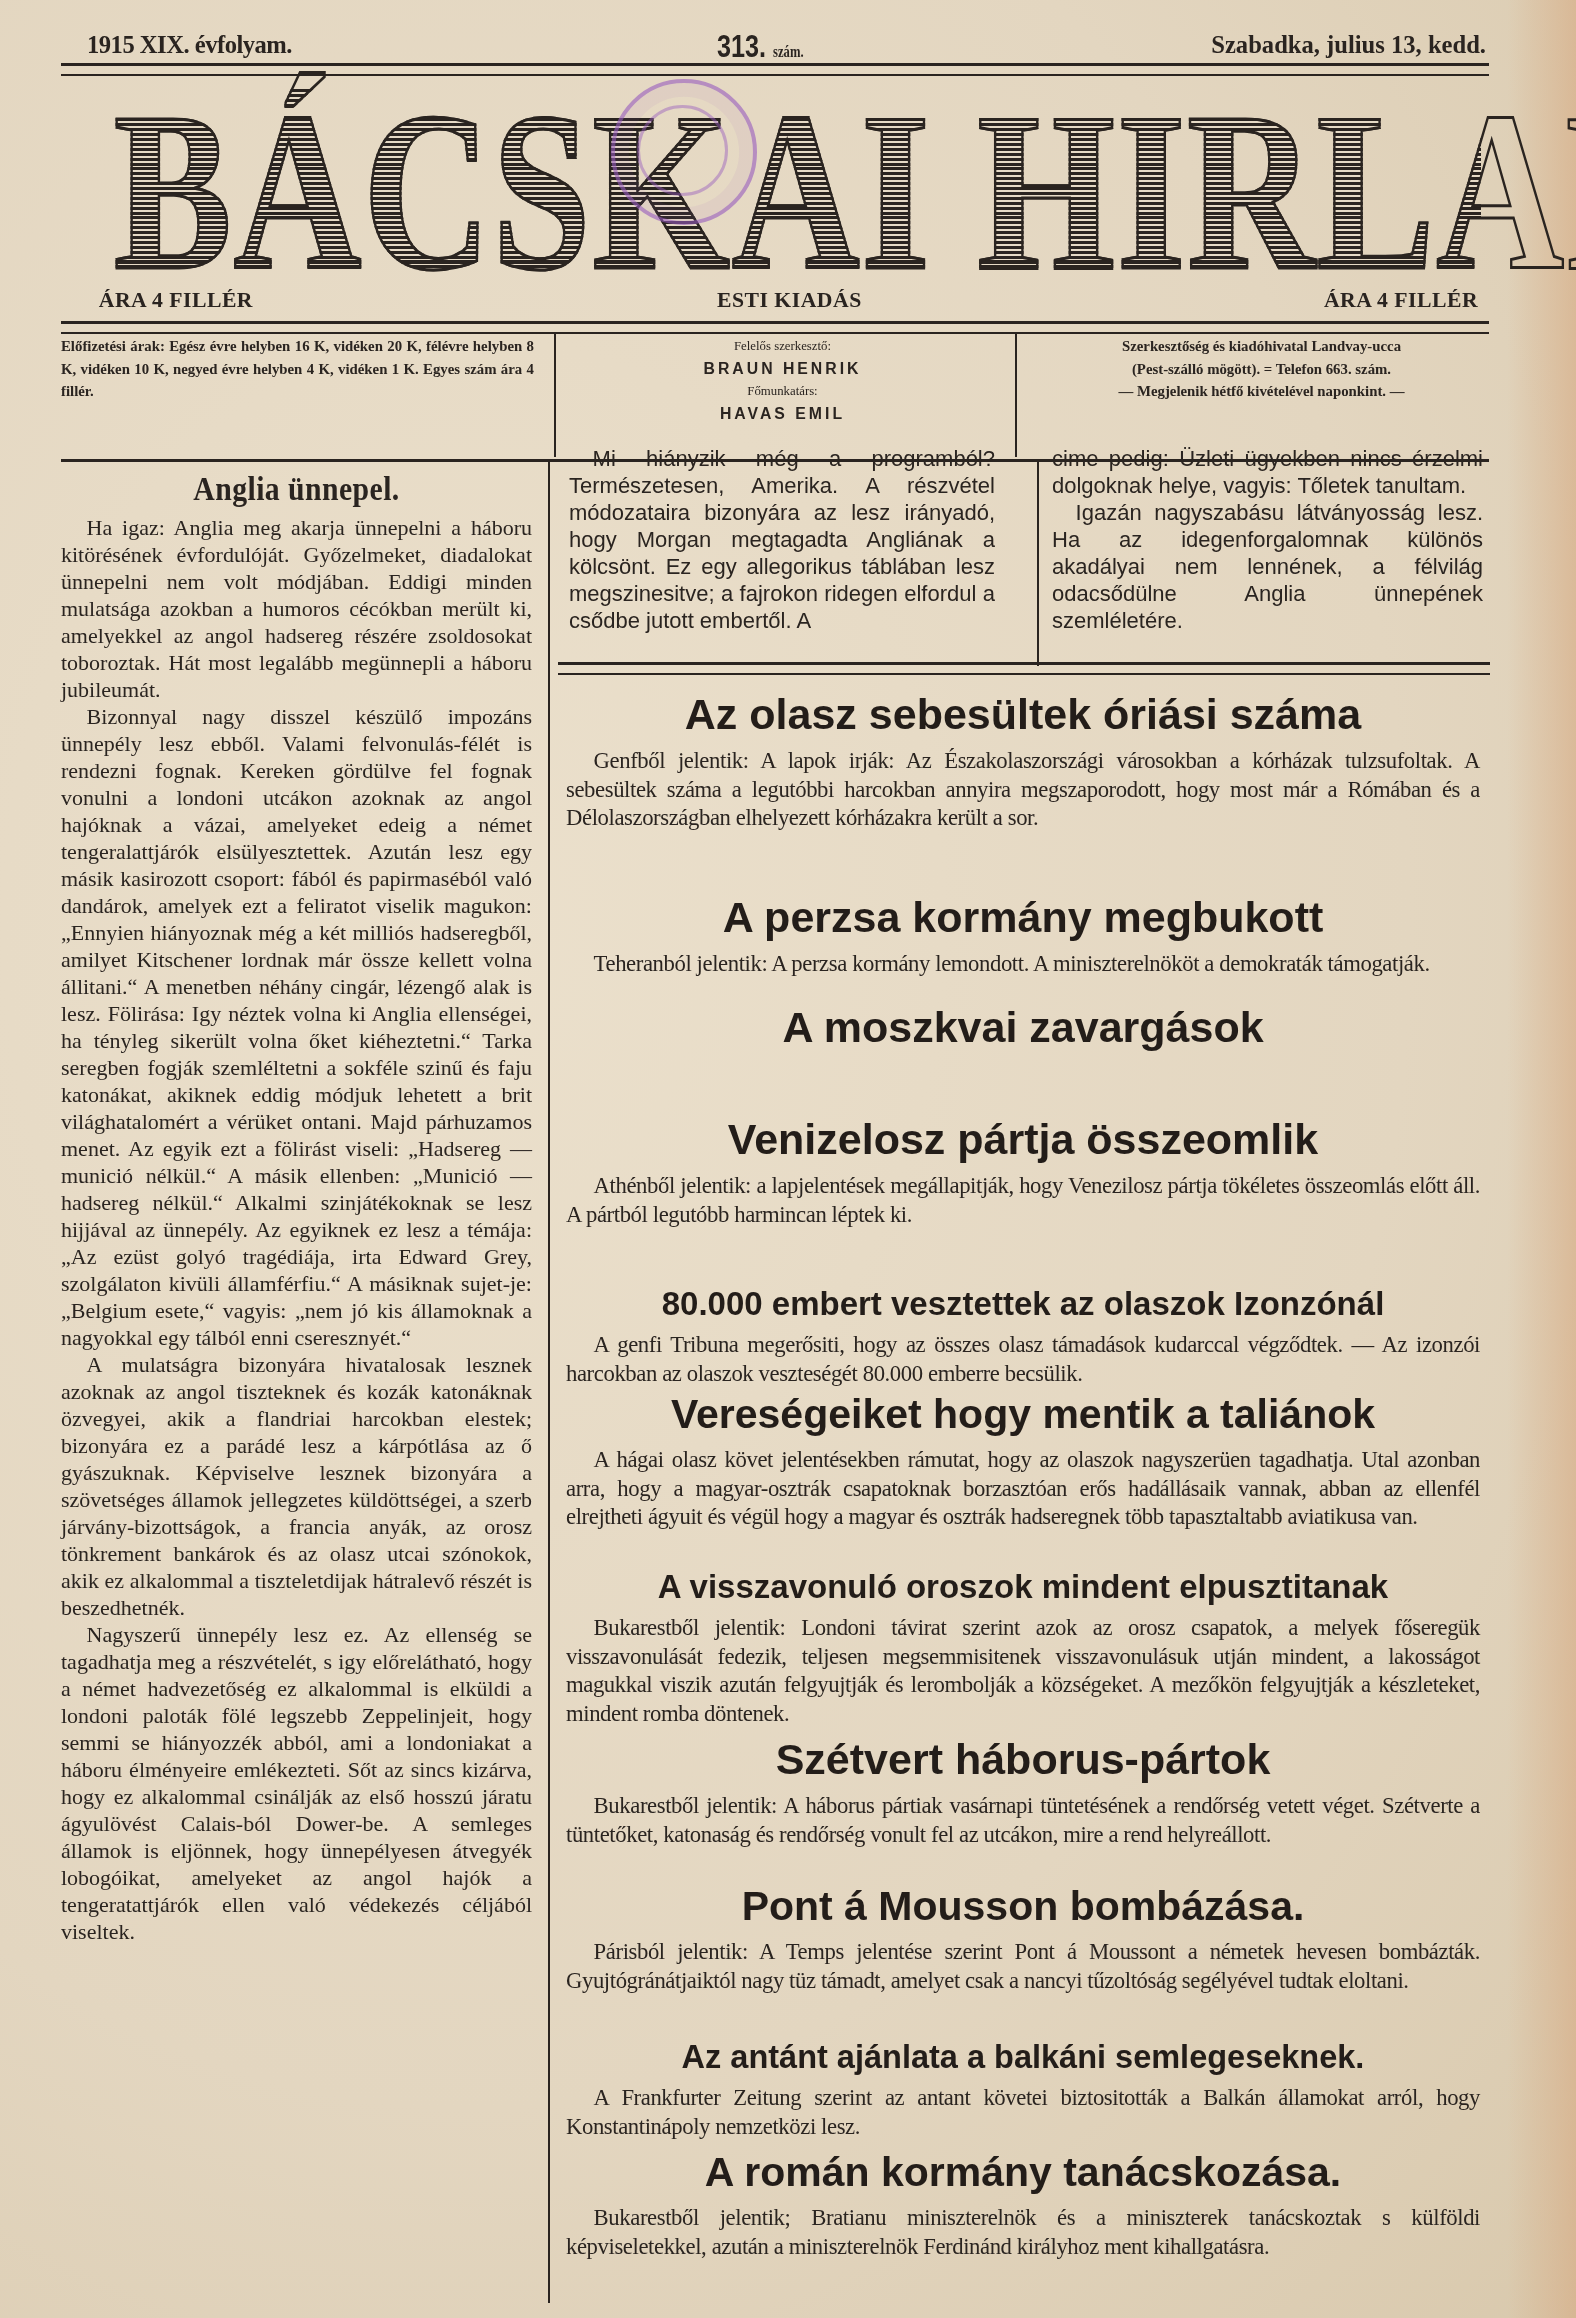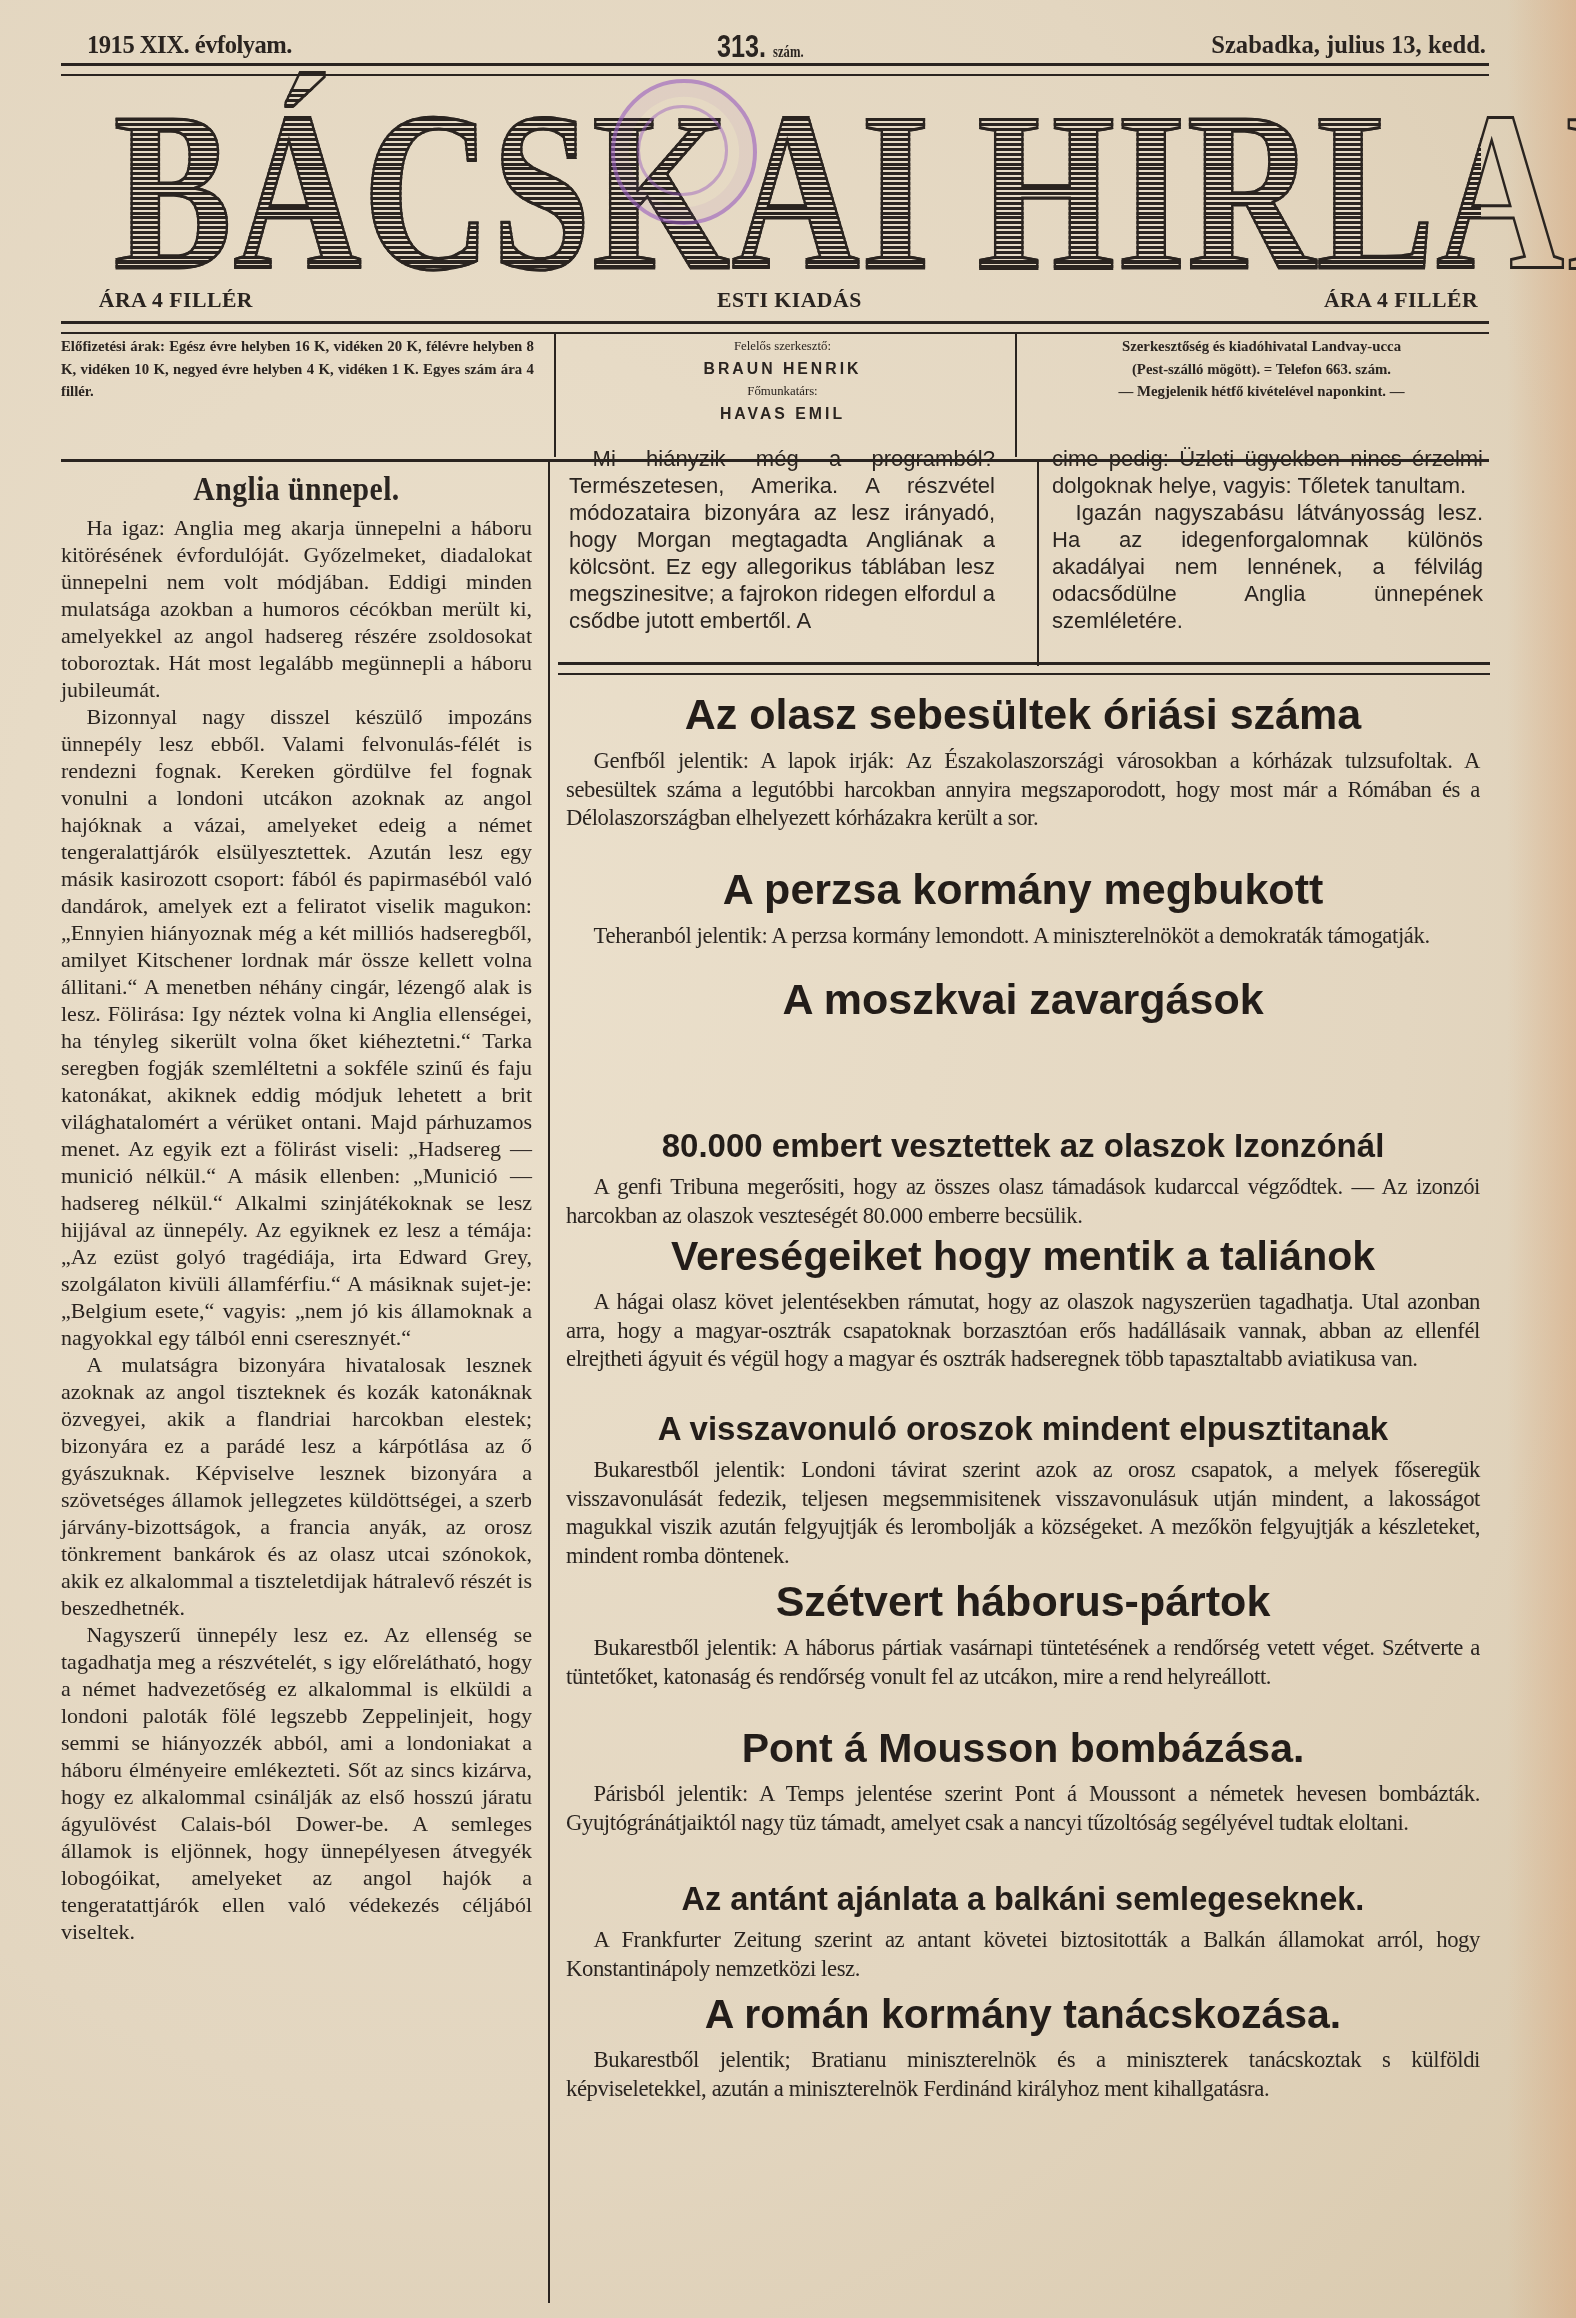--- a/index.html
+++ b/index.html
@@ -139,25 +139,29 @@
     <p>Igazán nagyszabásu látványosság lesz. Ha az idegenforgalomnak különös akadályai nem lennének, a félvilág odacsődülne Anglia ünnepének szemléletére.</p>
   </div>
   <div class="rule-double" style="left:558px; top:662px; width:932px;"></div>
 
   <div class="news" style="left:558px; top:690px; width:930px;">
     <div class="item" style="height:175px">
       <h3 style="font-size: 43px; display: block;">Az olasz sebesültek óriási száma</h3>
       <p style="letter-spacing: -0.4px;">Genfből jelentik: A lapok irják: Az Északolaszországi városokban a kórházak tulzsufoltak. A sebesültek száma a legutóbbi harcokban annyira megszaporodott, hogy most már a Rómában és a Délolaszországban elhelyezett kórházakra került a sor.</p>
     </div>
     <div class="item" style="height:110px">
-      <h3 style="font-size: 43px; display: block;">A perzsa kormány megbukott</h3>
+      <h3 style="font-size: 43px; display: block; margin-top: 28px;">A perzsa kormány megbukott</h3>
       <p style="letter-spacing: -0.4px;">Teheranból jelentik: A perzsa kormány lemondott. A miniszterelnököt a demokraták támogatják.</p>
     </div>
     <div class="item" style="height:112px">
       <h3 style="font-size: 43px; display: block;">A moszkvai zavargások</h3>
+    </div>
+    <div class="item" style="height:130px">
+      <h3 style="font-size: 43px; display: block;">Venizelosz pártja összeomlik</h3>
+      <p style="letter-spacing: -0.4px;">Athénből jelentik: a lapjelentések megállapitják, hogy Venezilosz pártja tökéletes összeomlás előtt áll. A pártból legutóbb harmincan léptek ki.</p>
     </div>
     <div class="item" style="height:106px">
       <h3 style="font-size: 33px; display: block; margin-top: 40px;">80.000 embert vesztettek az olaszok Izonzónál</h3>
       <p style="letter-spacing: -0.4px;">A genfi Tribuna megerősiti, hogy az összes olasz támadások kudarccal végződtek. — Az izonzói harcokban az olaszok veszteségét 80.000 emberre becsülik.</p>
     </div>
     <div class="item" style="height:177px">
       <h3 style="font-size: 41px; display: block;">Vereségeiket hogy mentik a taliánok</h3>
       <p style="letter-spacing: -0.4px;">A hágai olasz követ jelentésekben rámutat, hogy az olaszok nagyszerüen tagadhatja. Utal azonban arra, hogy a magyar-osztrák csapatoknak borzasztóan erős hadállásaik vannak, abban az ellenfél elrejtheti ágyuit és végül hogy a magyar és osztrák hadseregnek több tapasztaltabb aviatikusa van.</p>
     </div>
     <div class="item" style="height:167px">

